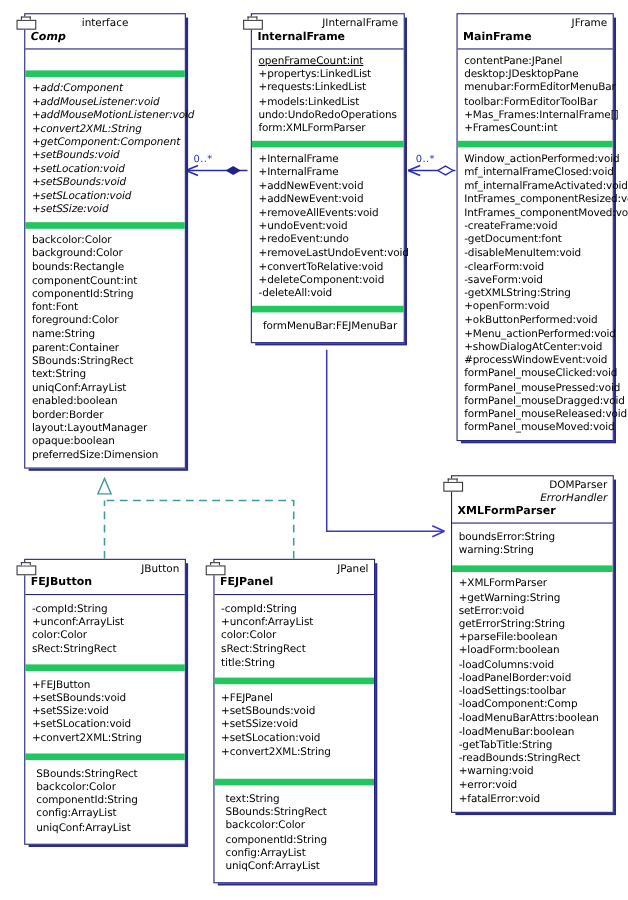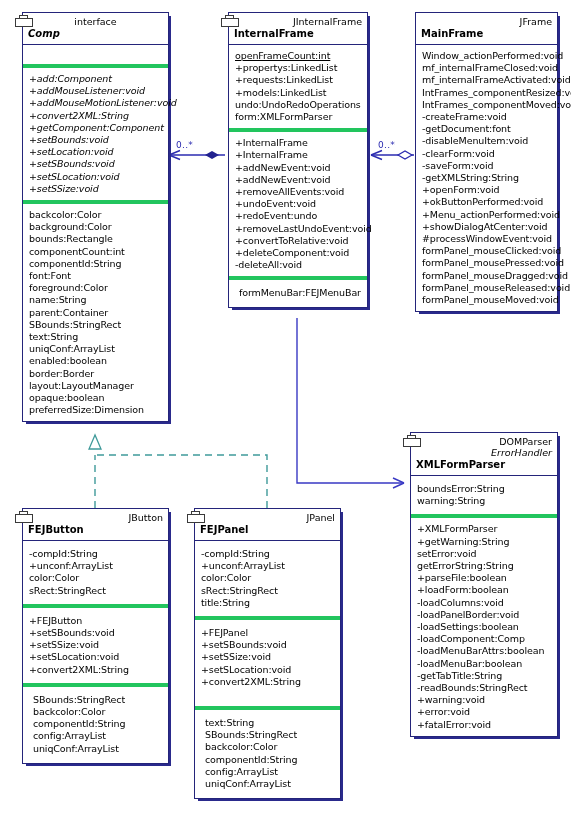--- a/index.html
+++ b/index.html
@@ -53,21 +53,21 @@
   .cname {
     font-size: 10px;
     font-weight: bold;
     line-height: 13px;
     text-align: left;
     white-space: nowrap;
   }
   .cname.ital { font-style: italic; font-weight: bold; }
   .compart {
     padding: 5px 6px 5px 6px;
-    border-bottom: 4px solid #22c55e;
+    border-bottom: 6px solid #22c55e;
   }
   .compart:last-child { border-bottom: none; }
   .compart.empty { min-height: 13px; padding: 3px 6px; }
   .feat {
     font-size: 9.5px;
     line-height: 12.2px;
     color: #000;
     white-space: nowrap;
     letter-spacing: -0.1px;
   }
@@ -198,29 +198,37 @@
       <div class="feat">+addNewEvent:void</div>
       <div class="feat">+addNewEvent:void</div>
       <div class="feat">+removeAllEvents:void</div>
       <div class="feat">+undoEvent:void</div>
       <div class="feat">+redoEvent:undo</div>
       <div class="feat">+removeLastUndoEvent:void</div>
       <div class="feat">+convertToRelative:void</div>
       <div class="feat">+deleteComponent:void</div>
       <div class="feat">-deleteAll:void</div>
     </div>
-    <div class="compart" style="padding-top:7px;padding-bottom:7px;">
+    <div class="compart" style="padding-top:7px;padding-bottom:7px;text-align:right;">
       <div class="feat" style="padding-left:4px;">formMenuBar:FEJMenuBar</div>
     </div>
   </div>
 
   <div class="umlclass" style="left:415px; top:12px; width:143px;">
     <div class="hdr">
       <div class="stereo">JFrame</div>
       <div class="cname">MainFrame</div>
+    </div>
+    <div class="compart">
+      <div class="feat">contentPane:JPanel</div>
+      <div class="feat">desktop:JDesktopPane</div>
+      <div class="feat">menubar:FormEditorMenuBar</div>
+      <div class="feat">toolbar:FormEditorToolBar</div>
+      <div class="feat">+Mas_Frames:InternalFrame[]</div>
+      <div class="feat">+FramesCount:int</div>
     </div>
     <div class="compart">
       <div class="feat">Window_actionPerformed:void</div>
       <div class="feat">mf_internalFrameClosed:void</div>
       <div class="feat">mf_internalFrameActivated:void</div>
       <div class="feat">IntFrames_componentResized:void</div>
       <div class="feat">IntFrames_componentMoved:void</div>
       <div class="feat">-createFrame:void</div>
       <div class="feat">-getDocument:font</div>
       <div class="feat">-disableMenuItem:void</div>
@@ -253,21 +261,21 @@
     </div>
     <div class="compart">
       <div class="feat">+XMLFormParser</div>
       <div class="feat">+getWarning:String</div>
       <div class="feat">setError:void</div>
       <div class="feat">getErrorString:String</div>
       <div class="feat">+parseFile:boolean</div>
       <div class="feat">+loadForm:boolean</div>
       <div class="feat">-loadColumns:void</div>
       <div class="feat">-loadPanelBorder:void</div>
-      <div class="feat">-loadSettings:boolean</div>
+      <div class="feat">-loadSettings:toolbar</div>
       <div class="feat">-loadComponent:Comp</div>
       <div class="feat">-loadMenuBarAttrs:boolean</div>
       <div class="feat">-loadMenuBar:boolean</div>
       <div class="feat">-getTabTitle:String</div>
       <div class="feat">-readBounds:StringRect</div>
       <div class="feat">+warning:void</div>
       <div class="feat">+error:void</div>
       <div class="feat">+fatalError:void</div>
     </div>
   </div>

